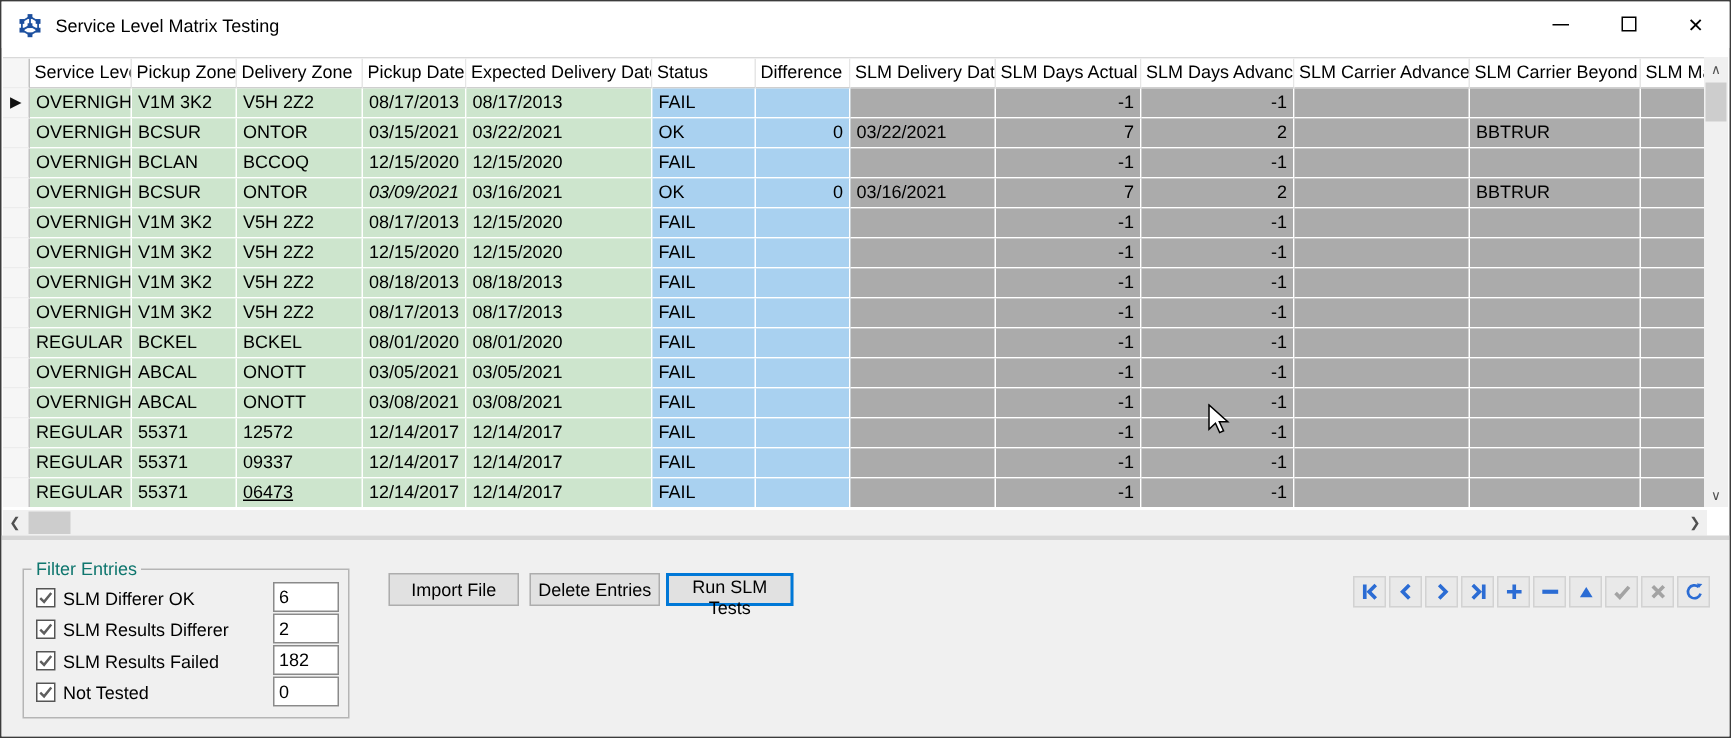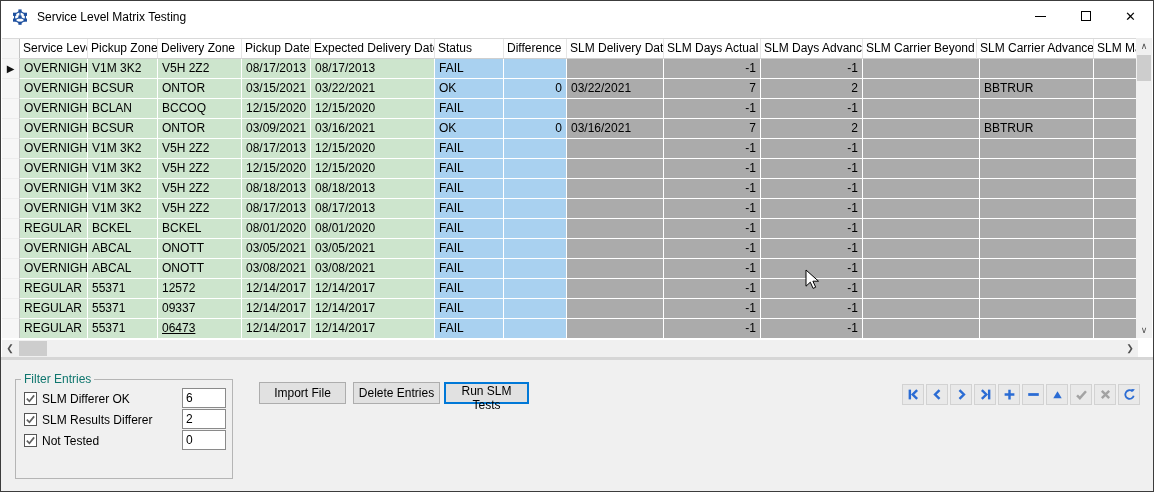--- a/index.html
+++ b/index.html
@@ -111,22 +111,22 @@
         <div class="hcell" style="width: 68px;">Service Level</div>
         <div class="hcell" style="width: 70px;">Pickup Zone</div>
         <div class="hcell" style="width: 84px;">Delivery Zone</div>
         <div class="hcell" style="width: 69px;">Pickup Date</div>
         <div class="hcell" style="width: 124px;">Expected Delivery Date</div>
         <div class="hcell" style="width: 69px;">Status</div>
         <div class="hcell" style="width: 63px;">Difference</div>
         <div class="hcell" style="width: 97px;">SLM Delivery Date</div>
         <div class="hcell" style="width: 97px;">SLM Days Actual</div>
         <div class="hcell" style="width: 102px;">SLM Days Advance</div>
+        <div class="hcell" style="width: 117px;">SLM Carrier Advance</div>
         <div class="hcell" style="width: 114px;">SLM Carrier Beyond</div>
-        <div class="hcell" style="width: 117px;">SLM Carrier Advance</div>
         <div class="hcell" style="width: 45px;">SLM Ma</div>
       </div>
     <div id="grid-body">
         <div class="grid-row">
           <div class="sel">▶</div>
           <div class="cell band-green" style="width: 68px;">OVERNIGHT</div>
           <div class="cell band-green" style="width: 70px;">V1M 3K2</div>
           <div class="cell band-green" style="width: 84px;">V5H 2Z2</div>
           <div class="cell band-green" style="width: 69px;">08/17/2013</div>
           <div class="cell band-green" style="width: 124px;">08/17/2013</div>
@@ -169,21 +169,21 @@
           <div class="cell band-grey al-right" style="width: 102px;">-1</div>
           <div class="cell band-grey" style="width: 117px;"></div>
           <div class="cell band-grey" style="width: 114px;"></div>
           <div class="cell band-grey" style="width: 45px;"></div>
         </div>
         <div class="grid-row">
           <div class="sel"></div>
           <div class="cell band-green" style="width: 68px;">OVERNIGHT</div>
           <div class="cell band-green" style="width: 70px;">BCSUR</div>
           <div class="cell band-green" style="width: 84px;">ONTOR</div>
-          <div class="cell band-green" style="width: 69px;">03/09/2021</div>
+          <div class="cell band-green" style="width: 69px; font-style: italic;">03/09/2021</div>
           <div class="cell band-green" style="width: 124px;">03/16/2021</div>
           <div class="cell band-blue" style="width: 69px;">OK</div>
           <div class="cell band-blue al-right" style="width: 63px;">0</div>
           <div class="cell band-grey" style="width: 97px;">03/16/2021</div>
           <div class="cell band-grey al-right" style="width: 97px;">7</div>
           <div class="cell band-grey al-right" style="width: 102px;">2</div>
           <div class="cell band-grey" style="width: 117px;"></div>
           <div class="cell band-grey" style="width: 114px;">BBTRUR</div>
           <div class="cell band-grey" style="width: 45px;"></div>
         </div>
@@ -385,20 +385,29 @@
             </div>
             <div class="filter-label">SLM Results Differer</div>
             <input class="filter-value" value="2" style="">
           </div>
           <div class="filter-row">
             <div class="checkbox">
               <svg viewBox="0 0 12 12">
                 <path d="M2 6.2l2.8 2.8L10 2.6" fill="none" stroke="#5f5f5f" stroke-width="1.8"></path>
               </svg>
             </div>
+            <div class="filter-label">SLM Results Failed</div>
+            <input class="filter-value" value="182" style="">
+          </div>
+          <div class="filter-row">
+            <div class="checkbox">
+              <svg viewBox="0 0 12 12">
+                <path d="M2 6.2l2.8 2.8L10 2.6" fill="none" stroke="#5f5f5f" stroke-width="1.8"></path>
+              </svg>
+            </div>
             <div class="filter-label">Not Tested</div>
             <input class="filter-value" value="0" style="">
           </div>
         </div>
     </div>
 
     <button class="action-btn" id="btn-import">Import File</button>
     <button class="action-btn" id="btn-delete">Delete Entries</button>
     <button class="action-btn" id="btn-run">Run SLM Tests</button>
 

